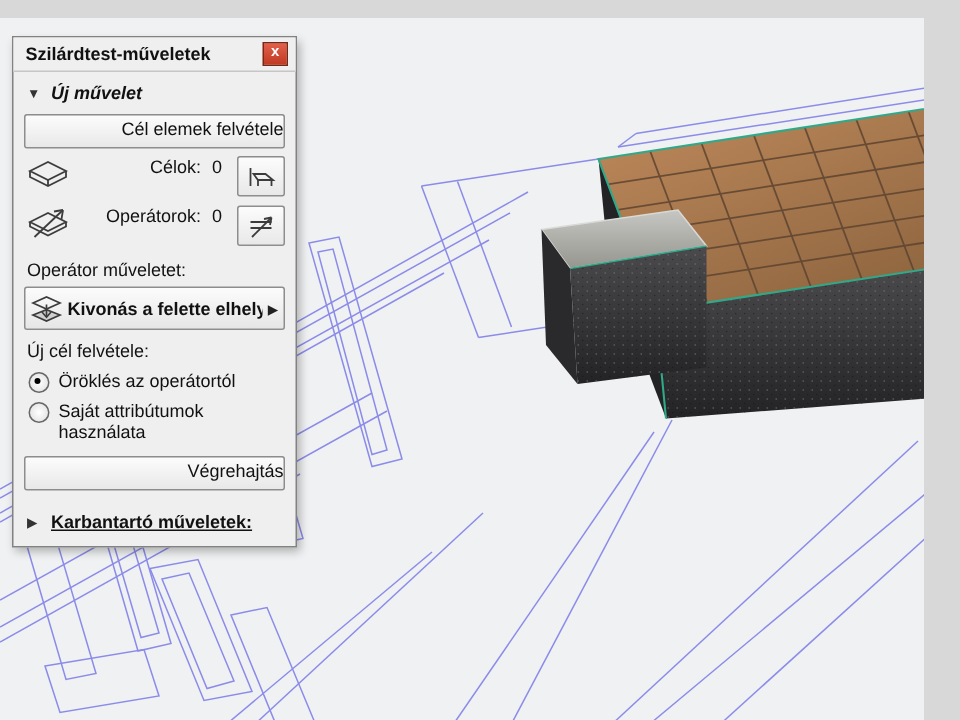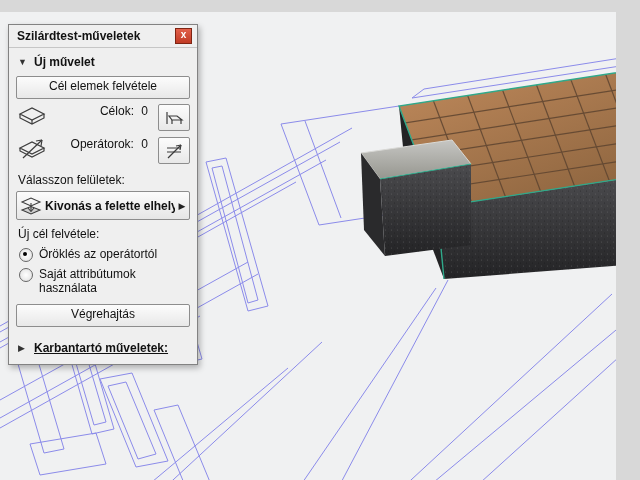--- a/index.html
+++ b/index.html
@@ -12,22 +12,22 @@
     border:1px solid #828282;box-shadow:2px 3px 6px rgba(0,0,0,.28);
     font-size:12px;color:#111;z-index:2;}
   .titlebar{display:flex;align-items:center;height:22px;padding:0 5px 0 8px;
     border-bottom:1px solid #c6c6c6;background:#efefef;}
   .titlebar .t{flex:1;font-weight:bold;}
   .close{width:15px;height:14px;flex:none;background:linear-gradient(#e2604a,#c03a24);
     border:1px solid #7e2413;color:#fff;font-size:10px;line-height:12px;
     text-align:center;font-weight:bold;cursor:default;}
   .sec{display:flex;align-items:center;gap:6px;padding:7px 9px 5px;}
   .sec .g{font-size:9px;color:#333;width:10px;flex:none;}
-  .sec .sl{font-weight:bold;}
-  .btn{display:block;margin:2px 7px;height:21px;line-height:19px;text-align:center;
+  .sec .sl{font-weight:bold;font-style:italic;}
+  .btn{display:block;margin:2px 7px;height:21px;line-height:19px;text-align:right;
     background:linear-gradient(#fcfcfc,#e8e8e8);border:1px solid #8d8d8d;
     border-radius:2px;}
   .btn.exec{margin-top:7px;}
   .crow{display:flex;align-items:flex-start;padding:3px 7px;gap:2px;}
   .cicon{width:32px;height:24px;flex:none;}
   .cnt{flex:1;text-align:right;padding-right:8px;white-space:nowrap;}
   .cnt span+span{margin-left:4px;}
   .iconbtn{width:30px;height:25px;flex:none;display:flex;align-items:center;
     justify-content:center;background:linear-gradient(#fcfcfc,#e8e8e8);
     border:1px solid #8d8d8d;border-radius:2px;}
@@ -198,21 +198,21 @@
         <svg width="20" height="16" viewBox="0 0 20 16">
           <g stroke="#3c3c3c" fill="none" stroke-width="1.2">
             <path d="M3 5 H17 M3 9 H17"></path>
             <path d="M4 15 L17 2"></path>
             <path d="M17 2 L12 3 M17 2 L16 7"></path>
           </g>
         </svg>
       </div>
     </div>
 
-    <div class="lbl">Válasszon felületek:</div>
+    <div class="lbl">Operátor műveletet:</div>
 
     <div class="dd">
       <span class="dicon">
         <svg width="24" height="20" viewBox="0 0 24 20">
           <g stroke="#3c3c3c" stroke-width="1.1">
             <path d="M3 14 L12 10.5 L21 14 L12 18 Z" fill="#cfcfcf"></path>
             <path d="M3 6 L12 2 L21 6 L12 10 Z" fill="none"></path>
             <path d="M12 7 V15" fill="none"></path>
             <path d="M9 12 L12 15.5 L15 12" fill="none"></path>
           </g>

